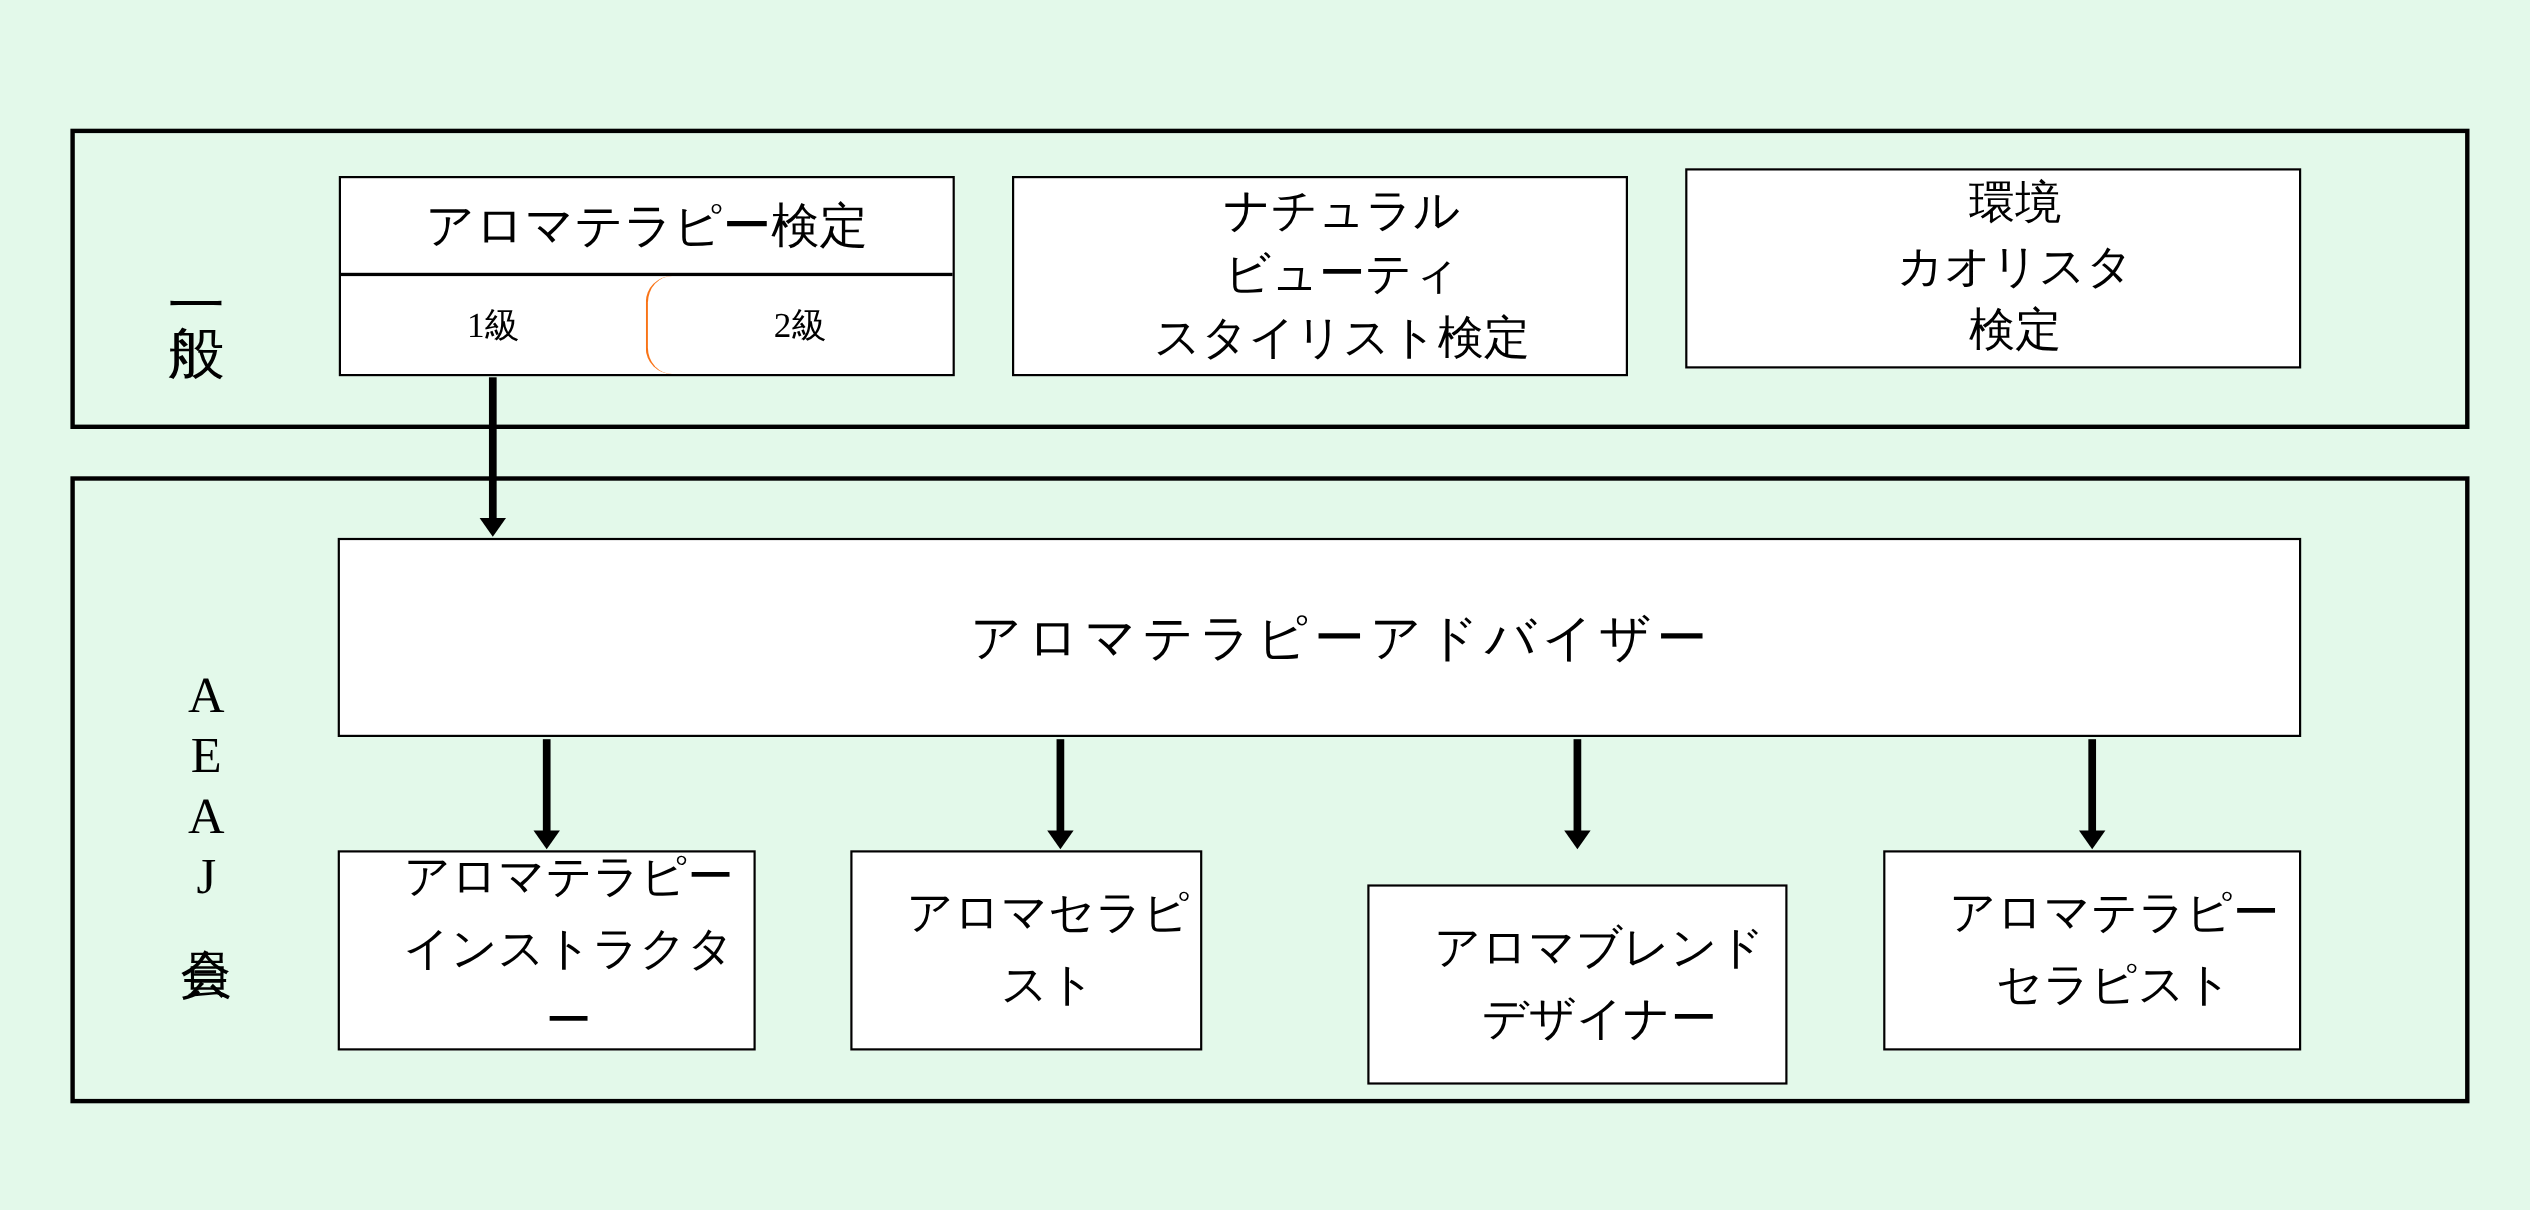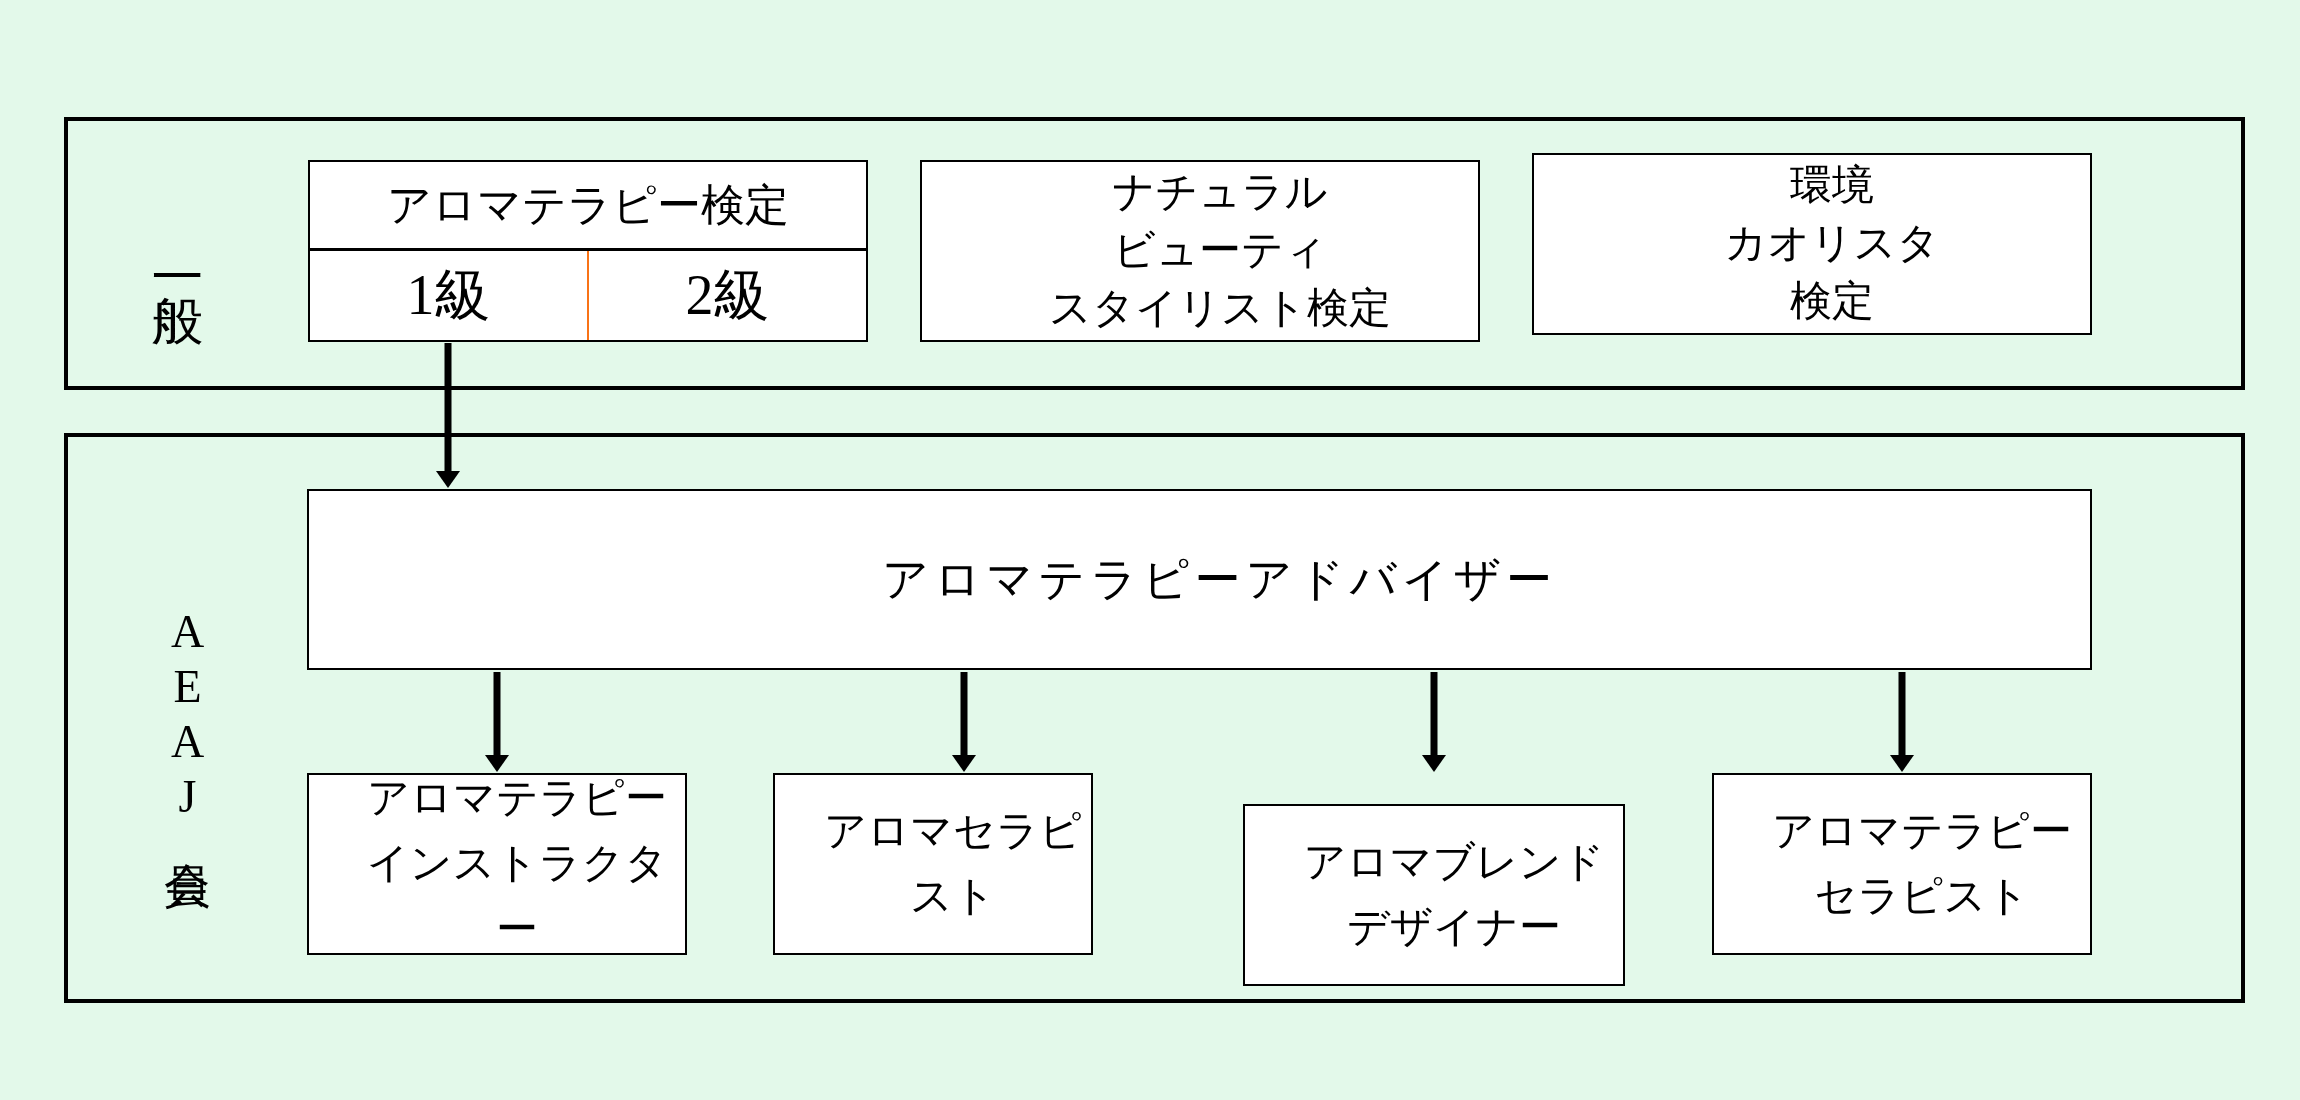--- a/index.html
+++ b/index.html
@@ -81,22 +81,23 @@
   .kentei-grades {
     width: 100%;
     flex: 1;
     display: flex;
   }
   .kentei-cell {
     flex: 1;
     display: flex;
     align-items: center;
     justify-content: center;
-    font-size: 56px;
-    box-sizing: border-box;
+    font-size: 32px;
+    box-sizing: border-box;
+    border-radius: 24px;
   }
   .kentei-cell.second { border-left: 2px solid #f97316; }
 
   .box-natural  { left: 920px;  top: 160px; width: 560px; height: 182px; line-height: 1.38; }
   .box-kaorista { left: 1532px; top: 153px; width: 560px; height: 182px; line-height: 1.38; }
 
   
   .box-advisor {
     left: 307px; top: 489px; width: 1785px; height: 181px;
     font-size: 46px;

